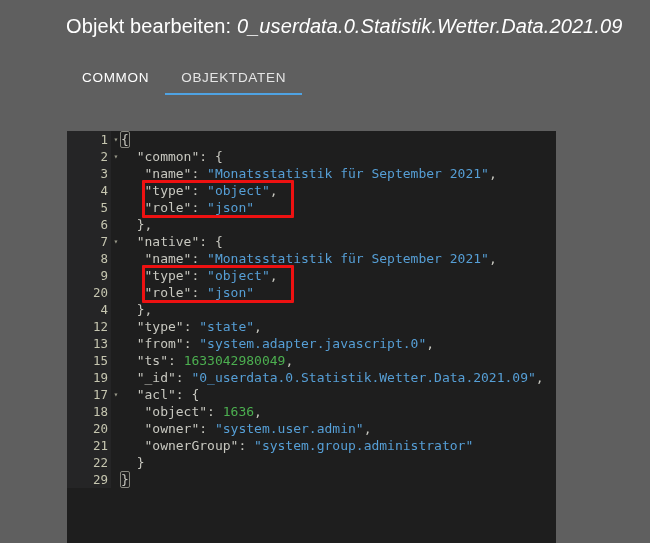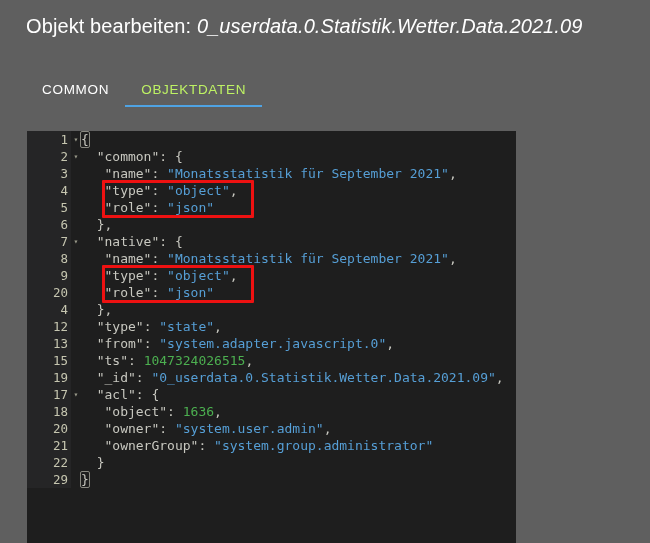--- a/index.html
+++ b/index.html
@@ -13,51 +13,52 @@
     background: #5f5f5f;
     font-family: "Liberation Sans", sans-serif;
     -webkit-font-smoothing: antialiased;
   }
   .dialog {
     position: relative;
     width: 516px;
     height: 543px;
     background: #5f5f5f;
     box-sizing: border-box;
+    margin-left: 40px;
   }
   .dialog-title {
     position: absolute;
     left: 26px;
     top: 15px;
     font-size: 20px;
     color: #ffffff;
     letter-spacing: 0.1px;
     white-space: nowrap;
   }
   .dialog-title .title-path {
     font-style: italic;
   }
   .tabs {
     position: absolute;
     left: 26px;
-    top: 76px;
+    top: 64px;
     display: flex;
     align-items: flex-start;
   }
   .tab {
     position: relative;
     font-size: 13.5px;
     letter-spacing: 0.7px;
     color: #ffffff;
     padding: 6px 16px 18px 16px;
     cursor: pointer;
     white-space: nowrap;
   }
   .tab.active {
-    color: #bef264;
+    color: #e5e5e5;
   }
   .tab .tab-underline {
     display: none;
     position: absolute;
     left: 0;
     right: 0;
     bottom: 8px;
     height: 2px;
     background: #4fa3e3;
   }
@@ -220,21 +221,21 @@
           <div class="code"><span class="">  </span><span class="tok-key">"type"</span><span class="tok-punct">: </span><span class="tok-str">"state"</span><span class="tok-punct">,</span></div>
         </div>
         <div class="row">
           <div class="gutter">13</div>
           <div class="gutter-spacer"></div>
           <div class="code"><span class="">  </span><span class="tok-key">"from"</span><span class="tok-punct">: </span><span class="tok-str">"system.adapter.javascript.0"</span><span class="tok-punct">,</span></div>
         </div>
         <div class="row">
           <div class="gutter">15</div>
           <div class="gutter-spacer"></div>
-          <div class="code"><span class="">  </span><span class="tok-key">"ts"</span><span class="tok-punct">: </span><span class="tok-num">1047324026515</span><span class="tok-punct">,</span></div>
+          <div class="code"><span class="">  </span><span class="tok-key">"ts"</span><span class="tok-punct">: </span><span class="tok-num">1633042980049</span><span class="tok-punct">,</span></div>
         </div>
         <div class="row">
           <div class="gutter">19</div>
           <div class="gutter-spacer"></div>
           <div class="code"><span class="">  </span><span class="tok-key">"_id"</span><span class="tok-punct">: </span><span class="tok-str">"0_userdata.0.Statistik.Wetter.Data.2021.09"</span><span class="tok-punct">,</span></div>
         </div>
         <div class="row">
           <div class="gutter">17<span class="fold">▾</span></div>
           <div class="gutter-spacer"></div>
           <div class="code"><span class="">  </span><span class="tok-key">"acl"</span><span class="tok-punct">: </span><span class="tok-brace">{</span></div>

